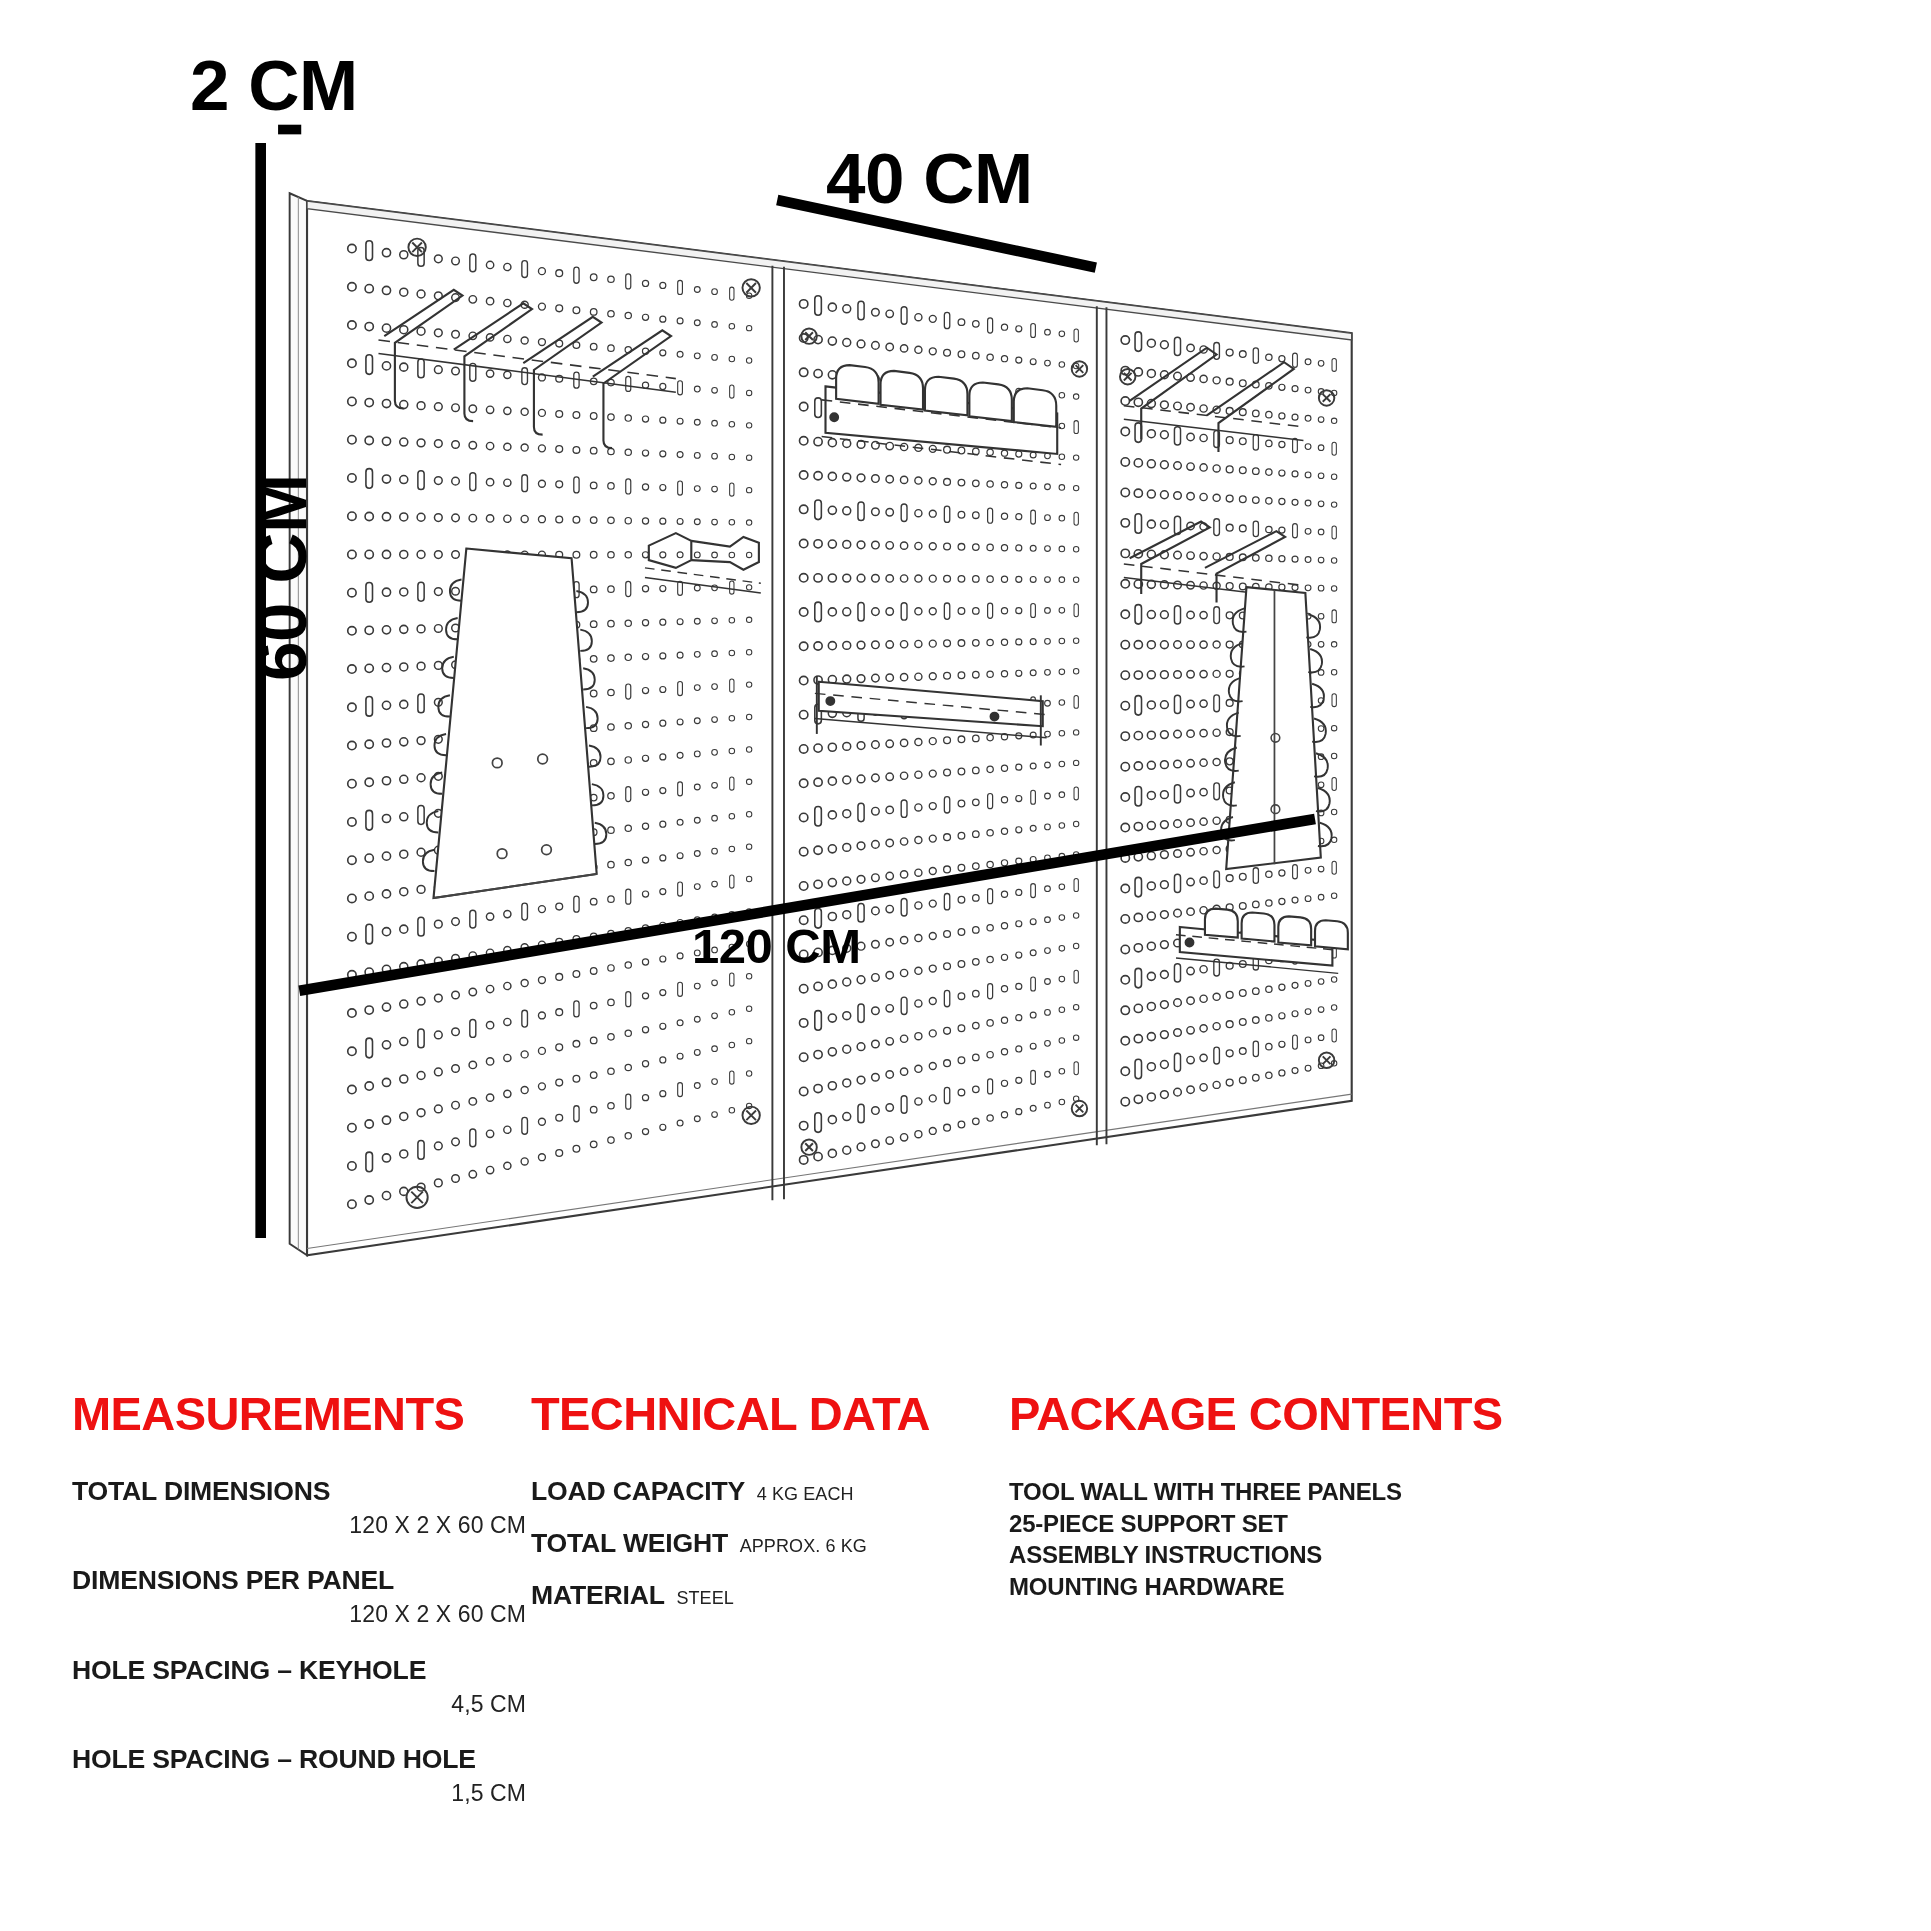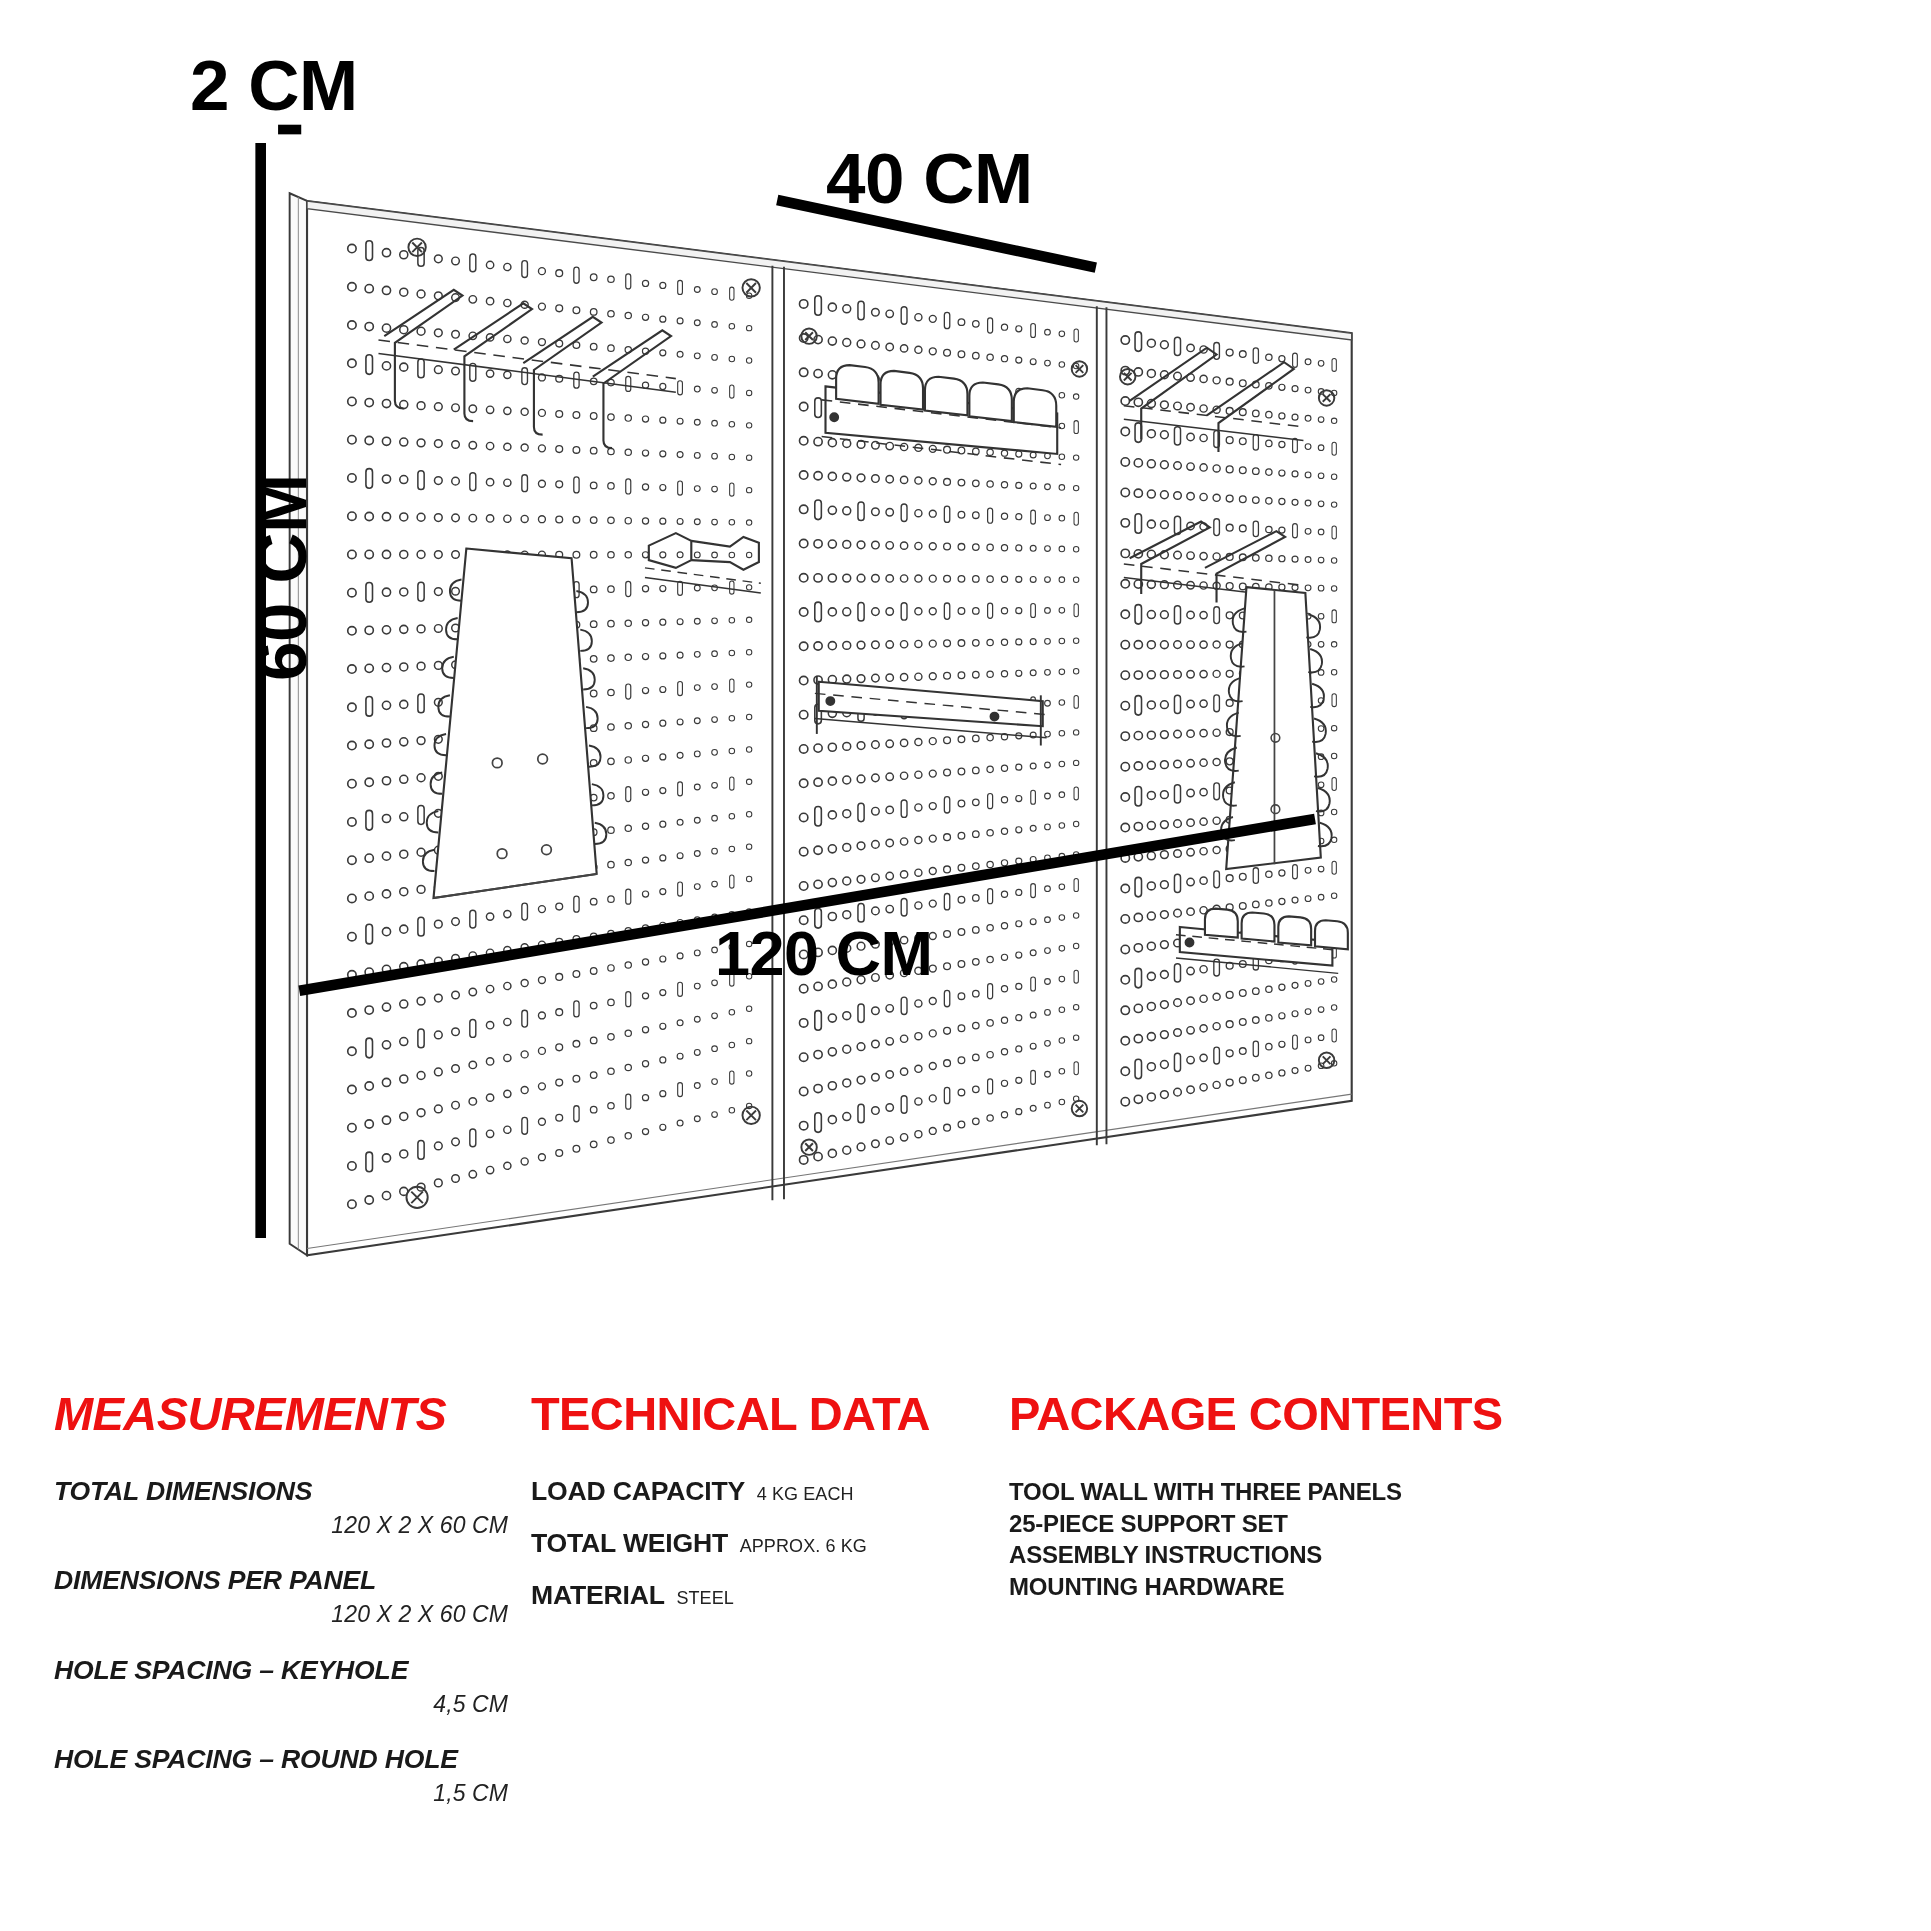--- a/index.html
+++ b/index.html
@@ -30,41 +30,41 @@
     position: absolute;
     font-family: "Liberation Sans", sans-serif;
     font-weight: 700;
     color: #000000;
     letter-spacing: -0.5px;
     white-space: nowrap;
     line-height: 1;
   }
   #label-thickness { left: 190px; top: 50px;  font-size: 71px; }
   #label-depth     { left: 826px; top: 143px; font-size: 71px; }
-  #label-width     { left: 715px; top: 922px; font-size: 63px; }
+  #label-width     { left: 692px; top: 922px; font-size: 49px; }
   #label-height {
     left: 162px; top: 415px;
     font-size: 71px;
     transform: rotate(-90deg);
     transform-origin: left top;
     
     left: 246px; top: 681px;
   }
 
   
   #specs {
     position: absolute;
     left: 0; top: 1390px;
     width: 1931px; height: 541px;
   }
   .spec-col {
     position: absolute;
     top: 0;
   }
-  #col-measurements { left: 54px;   width: 454px; font-style: italic; }
+  #col-measurements { left: 72px;   width: 454px; }
   #col-technical    { left: 531px;  width: 454px; }
   #col-package      { left: 1009px; width: 888px; }
 
   .spec-heading {
     font-family: "Liberation Sans", sans-serif;
     font-weight: 700;
     font-size: 47px;
     color: #EE1111;
     letter-spacing: -0.6px;
     line-height: 1;

